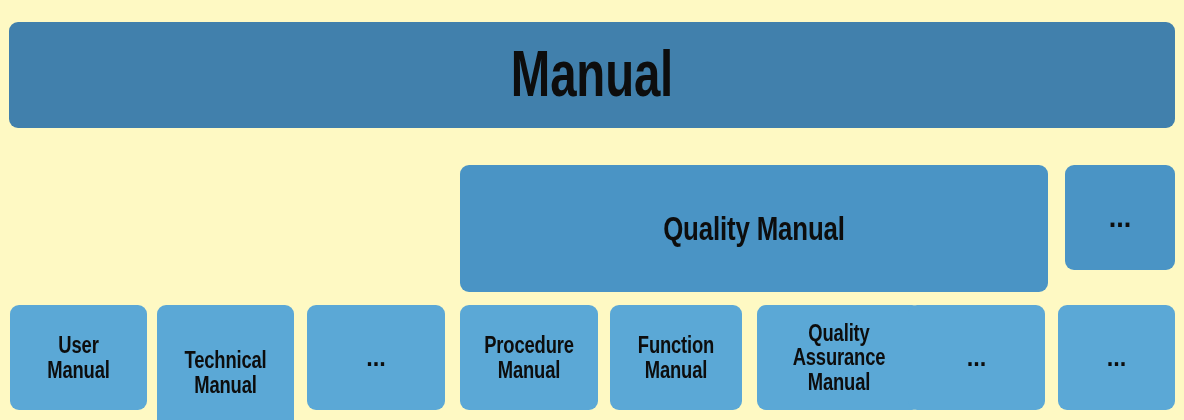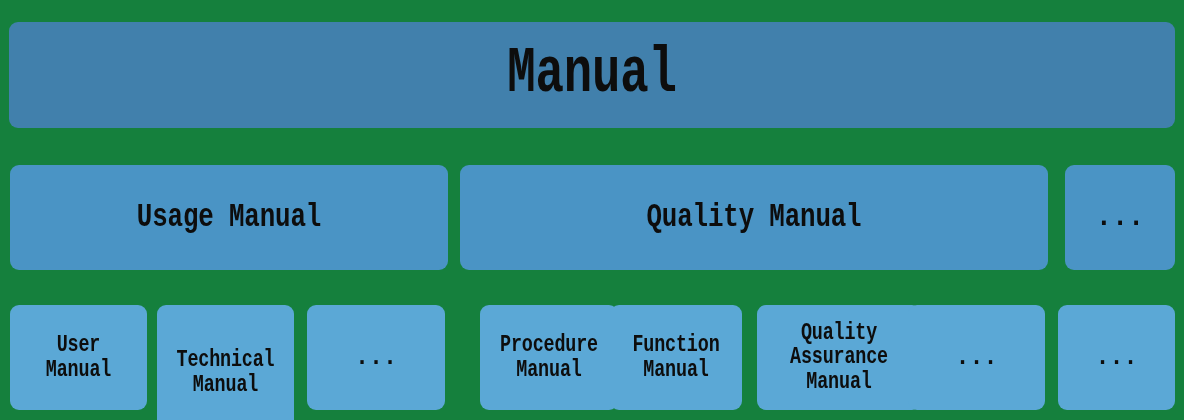--- a/index.html
+++ b/index.html
@@ -11,23 +11,22 @@
     height: 420px;
     background: #ffffff;
     font-family: "Liberation Sans", "DejaVu Sans", sans-serif;
     overflow: hidden;
   }
 
   #diagram {
     position: relative;
     width: 1184px;
     height: 420px;
-    background: #15803d;
+    background: #fef9c3;
     box-sizing: border-box;
-    font-family: Liberation Mono, monospace;
   }
 
   .node {
     position: absolute;
     box-sizing: border-box;
     display: flex;
     align-items: center;
     justify-content: center;
     text-align: center;
     border-radius: 9px;
@@ -89,25 +88,22 @@
 </style>
 </head>
 <body>
 
 <div id="diagram">
 
   <div class="node level-root" style="left:9px; top:22px; width:1166px; height:106px;">
     <span class="label">Manual</span>
   </div>
 
-  <div class="node level-2" style="left:10px; top:165px; width:438px; height:105px;">
-    <span class="label">Usage Manual</span>
-  </div>
 
-  <div class="node level-2" style="left:460px; top:165px; width:588px; height:105px;">
+  <div class="node level-2" style="left:460px; top:165px; width:588px; height:127px;">
     <span class="label">Quality Manual</span>
   </div>
 
   <div class="node level-2 ellipsis" style="left:1065px; top:165px; width:110px; height:105px;">
     <span class="label">...</span>
   </div>
 
   <div class="node level-3" style="left:10px; top:305px; width:137px; height:105px;">
     <span class="label">User
 Manual</span>
@@ -115,21 +111,21 @@
 
   <div class="node level-3" style="left:157px; top:305px; width:137px; height:135px;">
     <span class="label">Technical
 Manual</span>
   </div>
 
   <div class="node level-3 ellipsis" style="left:307px; top:305px; width:138px; height:105px;">
     <span class="label">...</span>
   </div>
 
-  <div class="node level-3" style="left:460px; top:305px; width:138px; height:105px;margin-left:20px;">
+  <div class="node level-3" style="left:460px; top:305px; width:138px; height:105px;">
     <span class="label">Procedure
 Manual</span>
   </div>
 
   <div class="node level-3" style="left:610px; top:305px; width:132px; height:105px;">
     <span class="label">Function
 Manual</span>
   </div>
 
   <div class="node level-3" style="left:757px; top:305px; width:164px; height:105px;">

